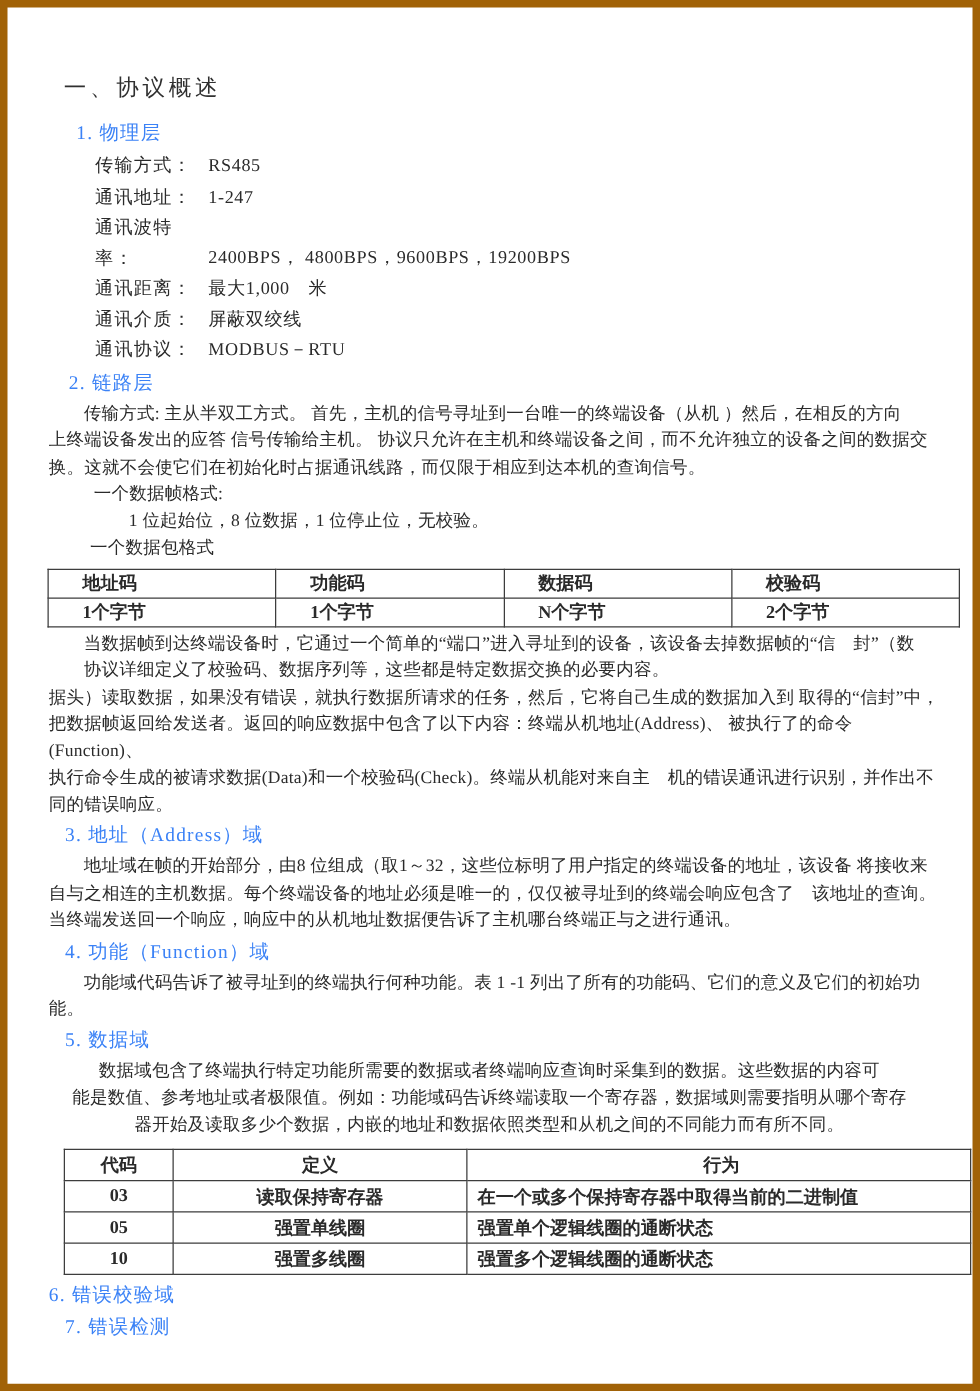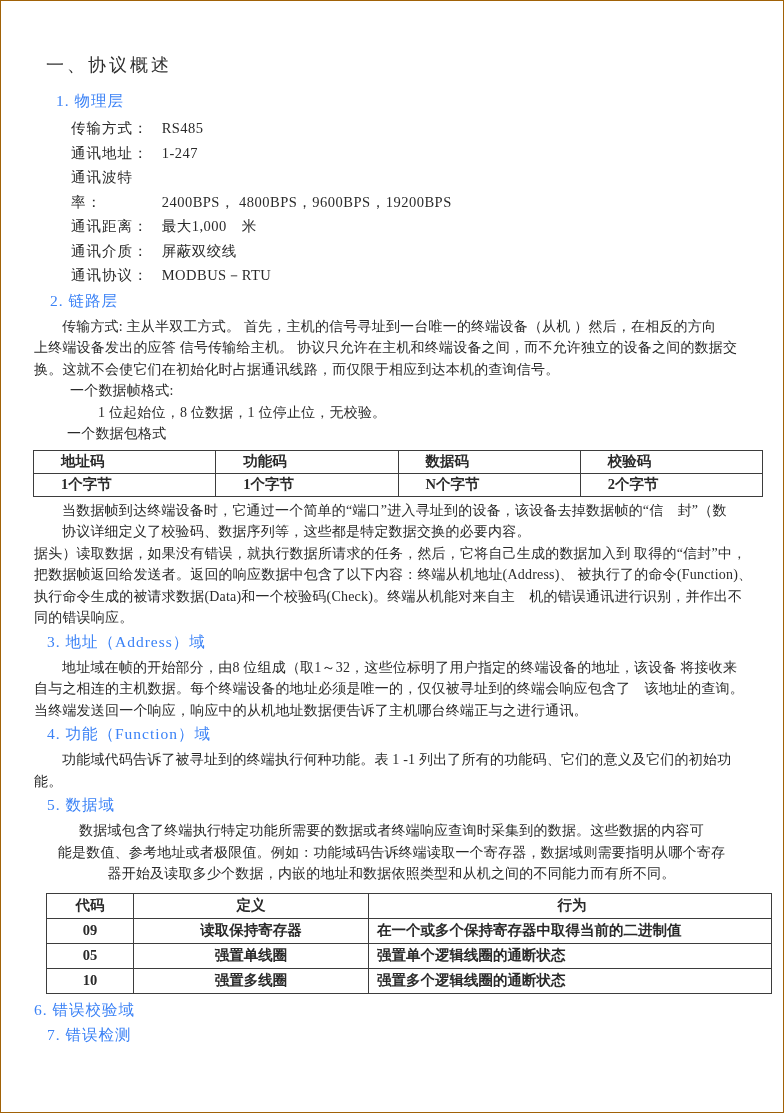--- a/index.html
+++ b/index.html
@@ -1,21 +1,21 @@
 <!DOCTYPE html>
 <html><head>
 <meta charset="utf-8">
 <style>
   html,body { margin:0; padding:0; background:#ffffff; }
   .page {
     position:relative;
     width:784px; height:1113px;
     box-sizing:border-box;
     background:#ffffff;
-    border:1px solid #a16207;
+    border:6px solid #a16207;
     font-family:"Liberation Serif","DejaVu Serif",serif;
     color:#2a2a2a;
     overflow:hidden;
   }
   .content { padding:52px 24px 0 33px; }
 
   .h1 {
     font-size:18px; font-weight:500; color:#303030;
     letter-spacing:3px; margin:0 0 14px 12px;
   }
@@ -151,21 +151,21 @@
     </div>
 
     <table class="t2">
       <tbody>
         <tr>
           <td class="c0 hdr">代码</td>
           <td class="c1 hdr">定义</td>
           <td class="c2 hdr">行为</td>
         </tr>
         <tr>
-          <td class="c0">09</td>
+          <td class="c0">03</td>
           <td class="c1">读取保持寄存器</td>
           <td class="c2">在一个或多个保持寄存器中取得当前的二进制值</td>
         </tr>
         <tr>
           <td class="c0">05</td>
           <td class="c1">强置单线圈</td>
           <td class="c2">强置单个逻辑线圈的通断状态</td>
         </tr>
         <tr>
           <td class="c0">10</td>

